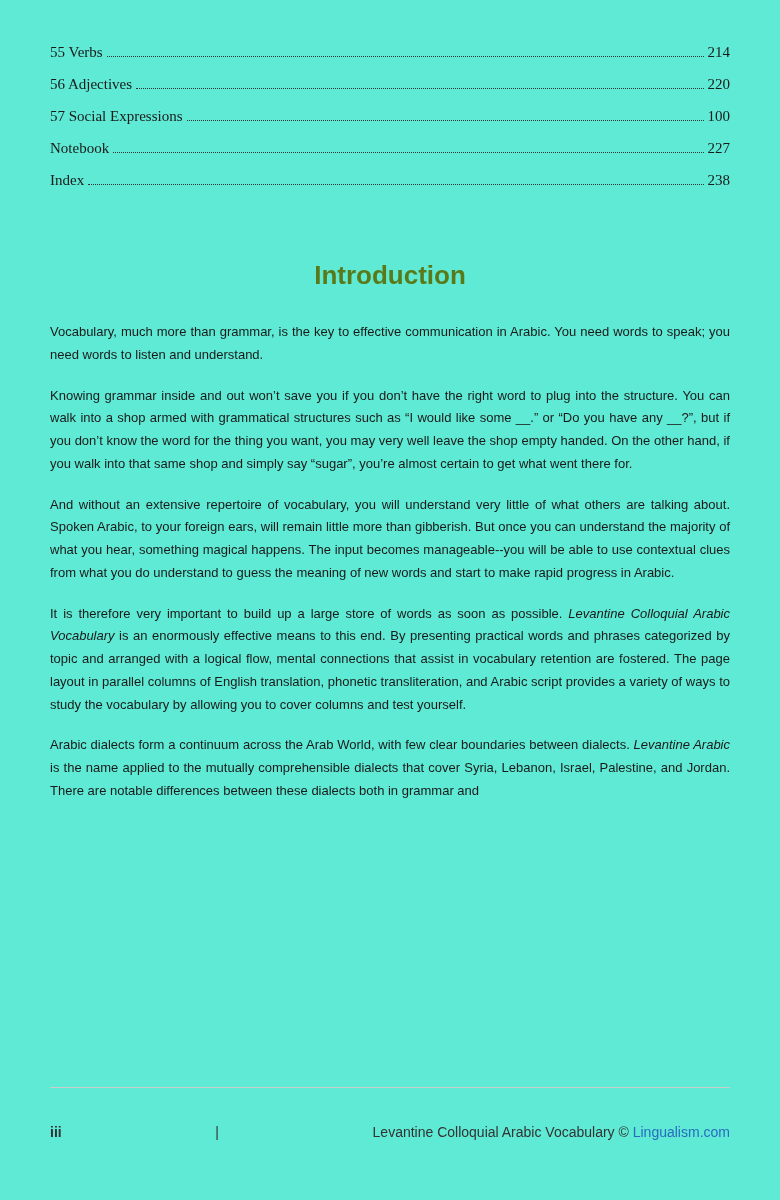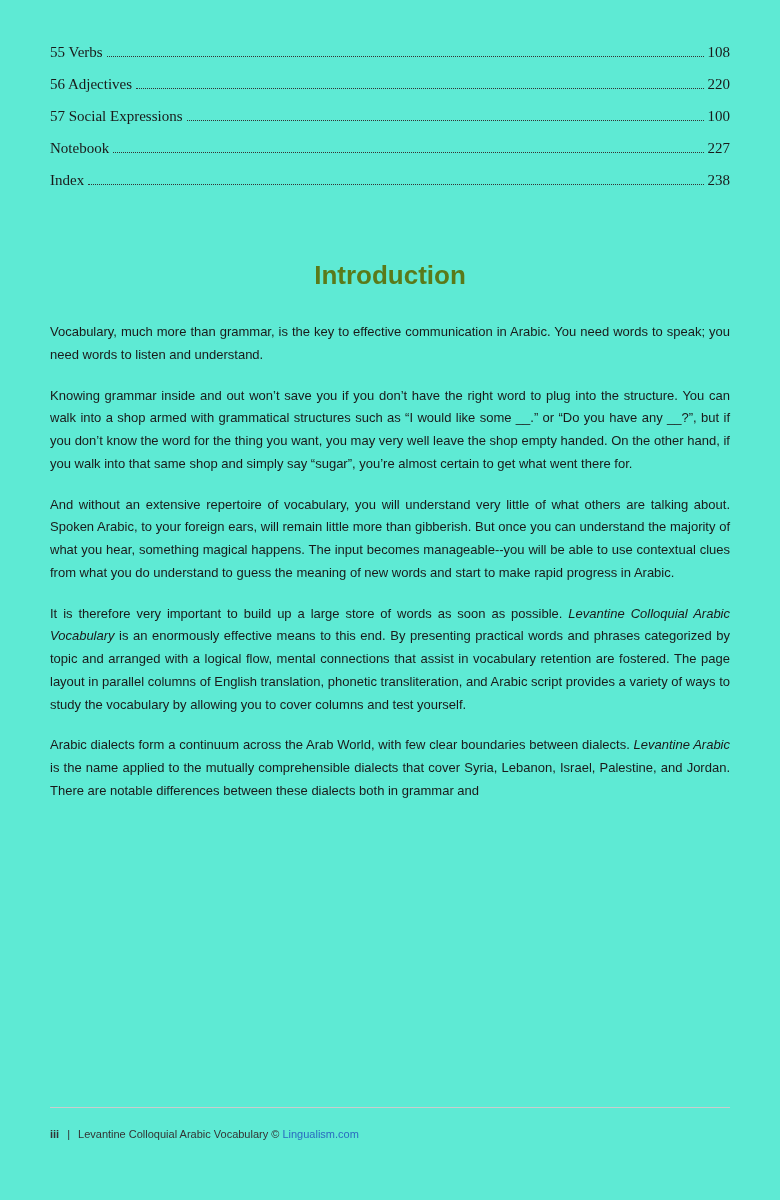--- a/index.html
+++ b/index.html
@@ -75,27 +75,28 @@
       margin-bottom: 18px;
       font-family: Arial, Helvetica, sans-serif;
     }
 
     .intro-paragraph em {
       font-style: italic;
     }
 
     .footer {
       margin-top: auto;
-      padding-top: 20px;
+      padding-top: 36px;
       border-top: 1px solid #ccc;
       display: flex;
       align-items: center;
-      font-size: 11px;
+      font-size: 14px;
       font-family: Arial, Helvetica, sans-serif;
       color: #333;
+      justify-content: space-between;
     }
 
     .footer-page {
       font-weight: bold;
     }
 
     .footer-separator {
       margin: 0 8px;
     }
 
@@ -110,21 +111,21 @@
   </style>
 </head>
 <body>
 
 <div class="page">
 
   <div class="toc-section">
     <div class="toc-entry">
       <span class="toc-label">55 Verbs</span>
       <span class="toc-dots"></span>
-      <span class="toc-page">108</span>
+      <span class="toc-page">214</span>
     </div>
     <div class="toc-entry">
       <span class="toc-label">56 Adjectives</span>
       <span class="toc-dots"></span>
       <span class="toc-page">220</span>
     </div>
     <div class="toc-entry">
       <span class="toc-label">57 Social Expressions</span>
       <span class="toc-dots"></span>
       <span class="toc-page">100</span>

